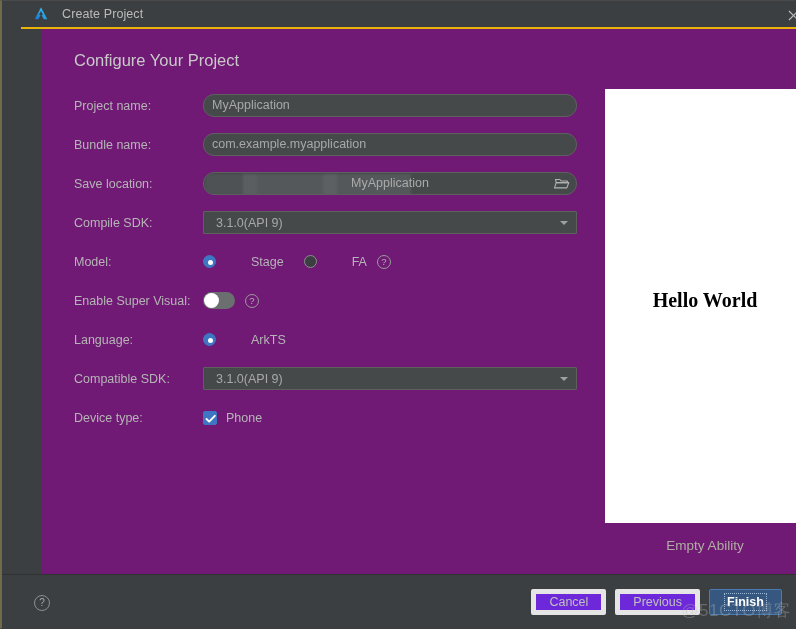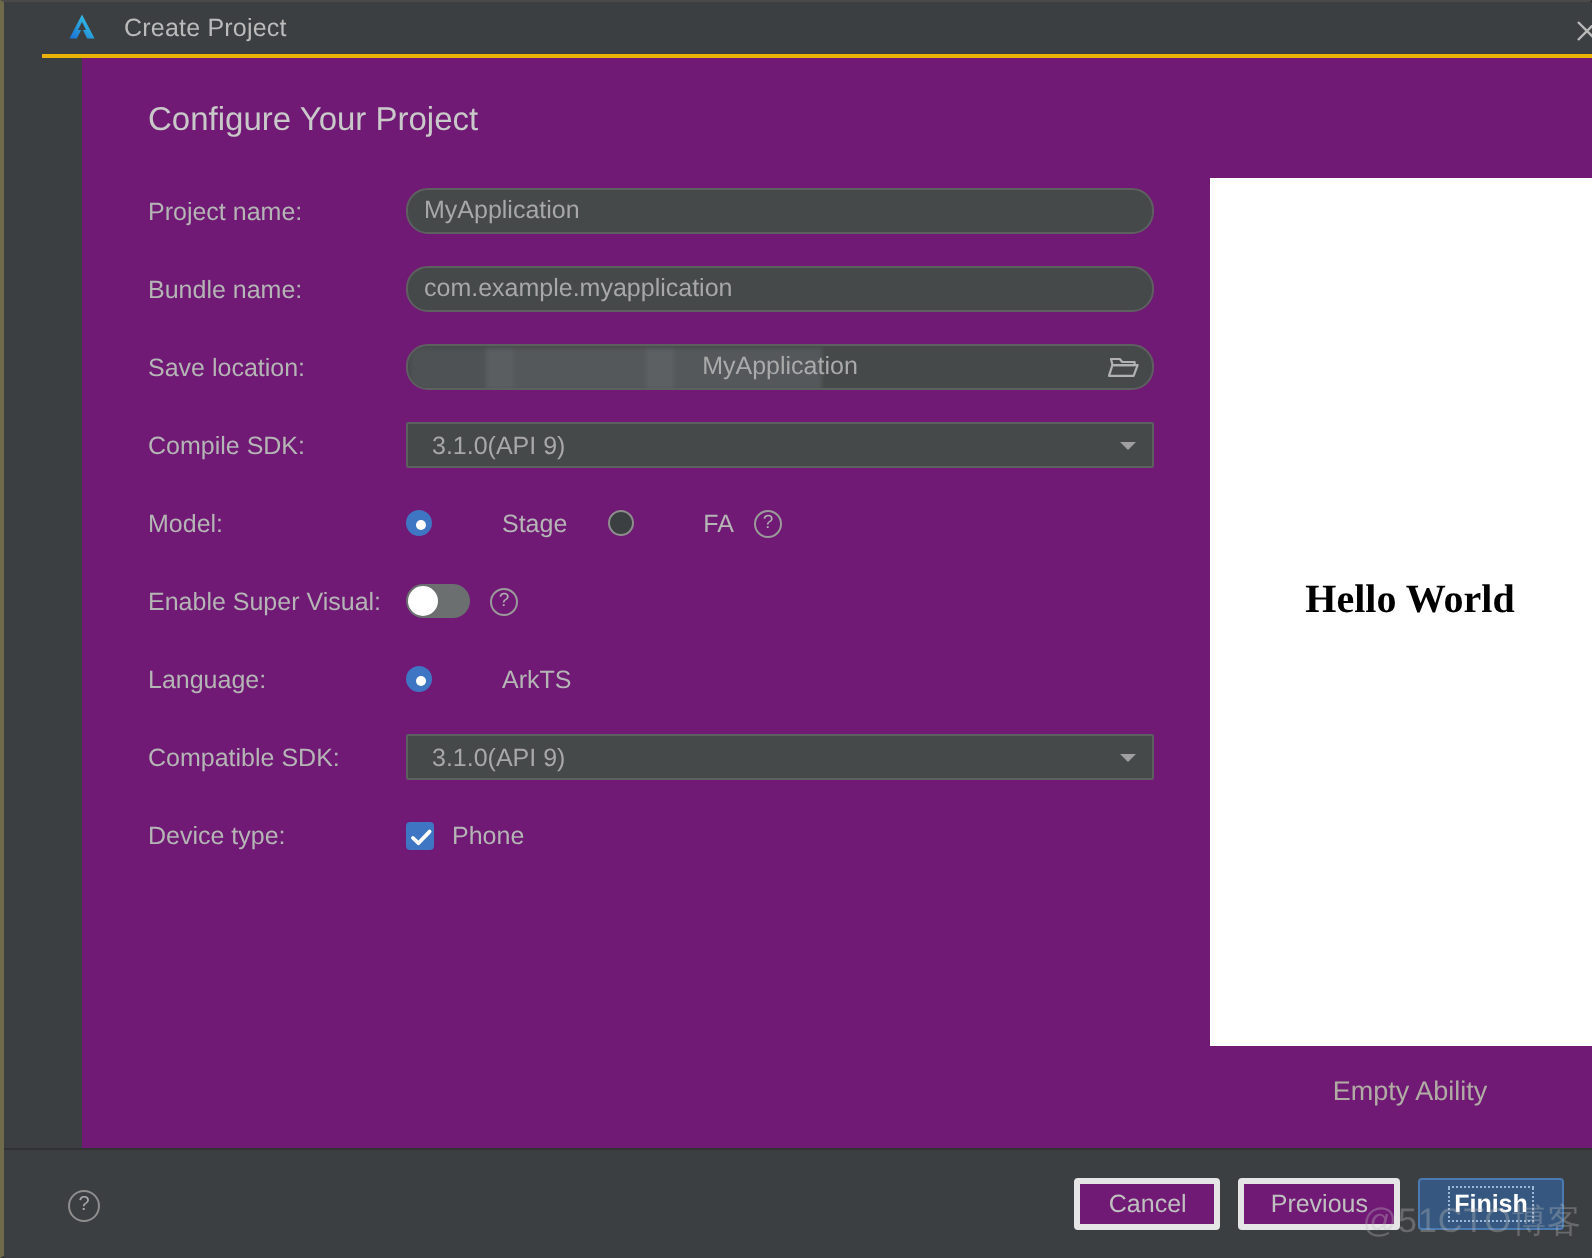--- a/index.html
+++ b/index.html
@@ -297,22 +297,22 @@
     position: absolute;
     right: 14px; top: 14px;
     display: flex;
     align-items: center;
   }
   .btn {
     height: 26px;
     min-width: 73px;
     padding: 0 13px;
     margin-left: 9px;
-    background: #701a75;
-    border: 3px solid #e5e5e5;
+    background: #6d28d9;
+    border: 5px solid #e5e5e5;
     border-radius: 2px;
     color: #c0c0c0;
     font-size: 12.5px;
     display: flex; align-items: center; justify-content: center;
     cursor: pointer;
   }
   .btn.primary {
     background: #365880;
     border: 1px solid #4a7ab0;
     color: #ffffff;

